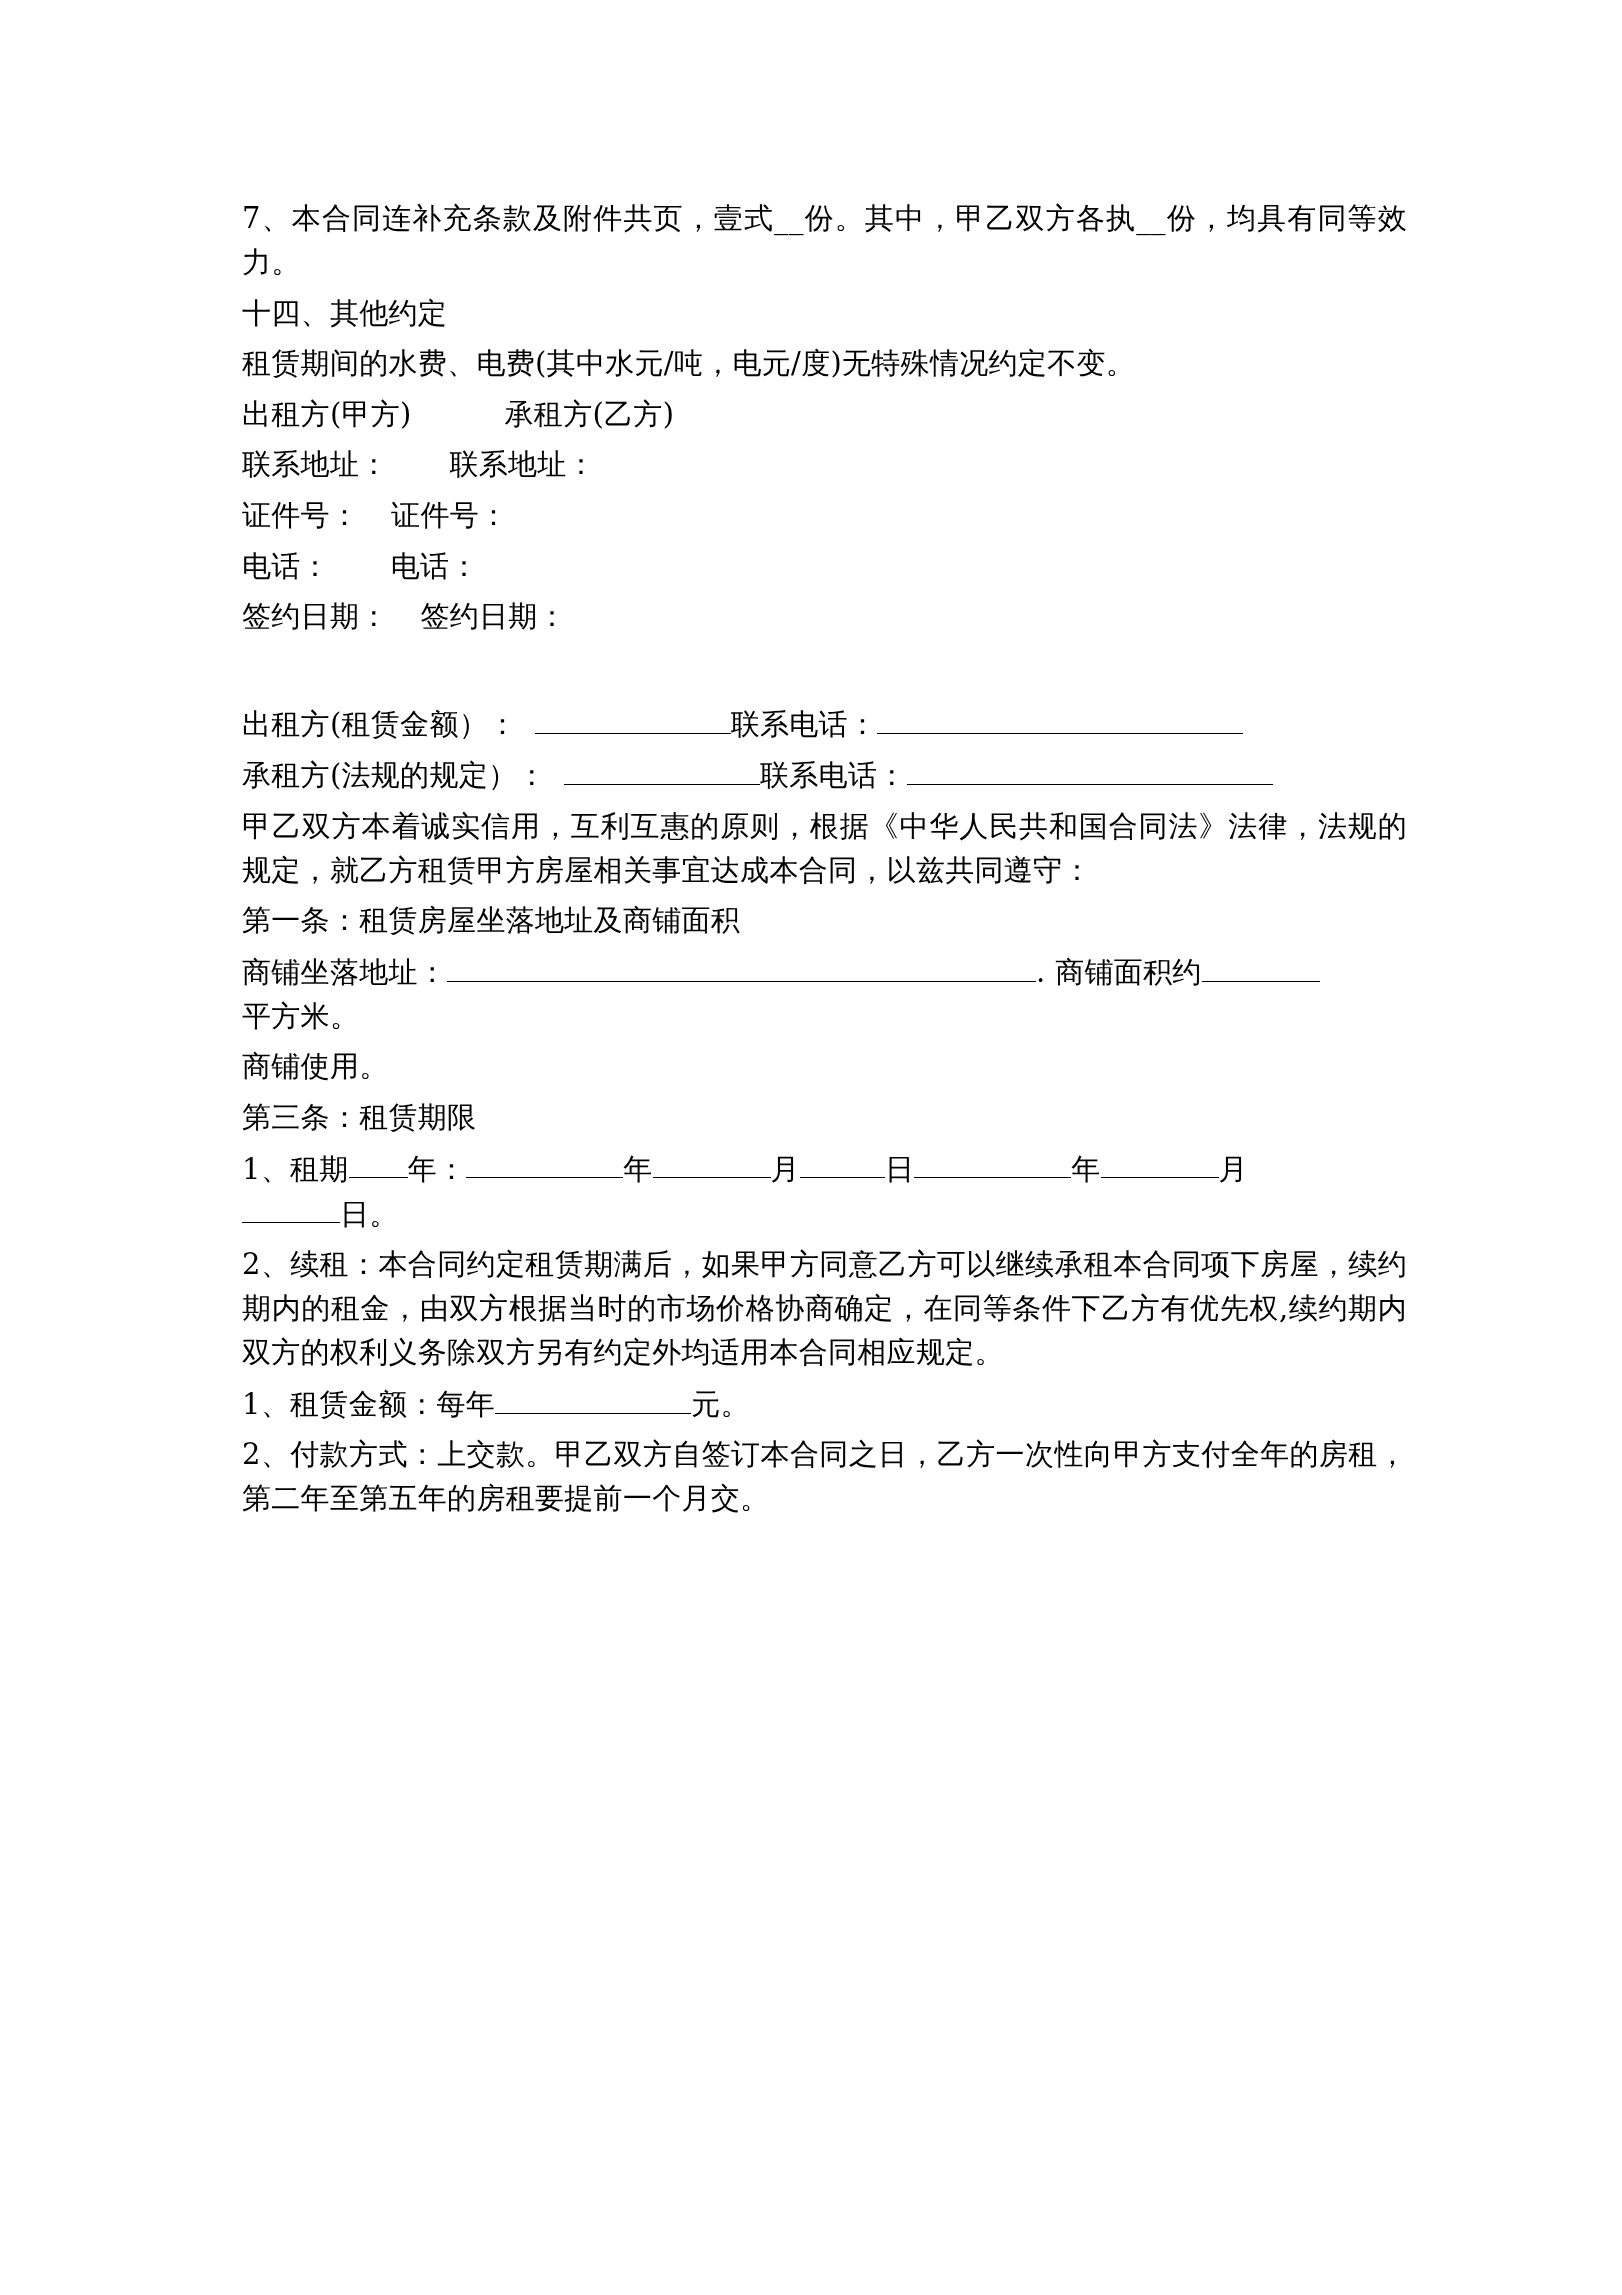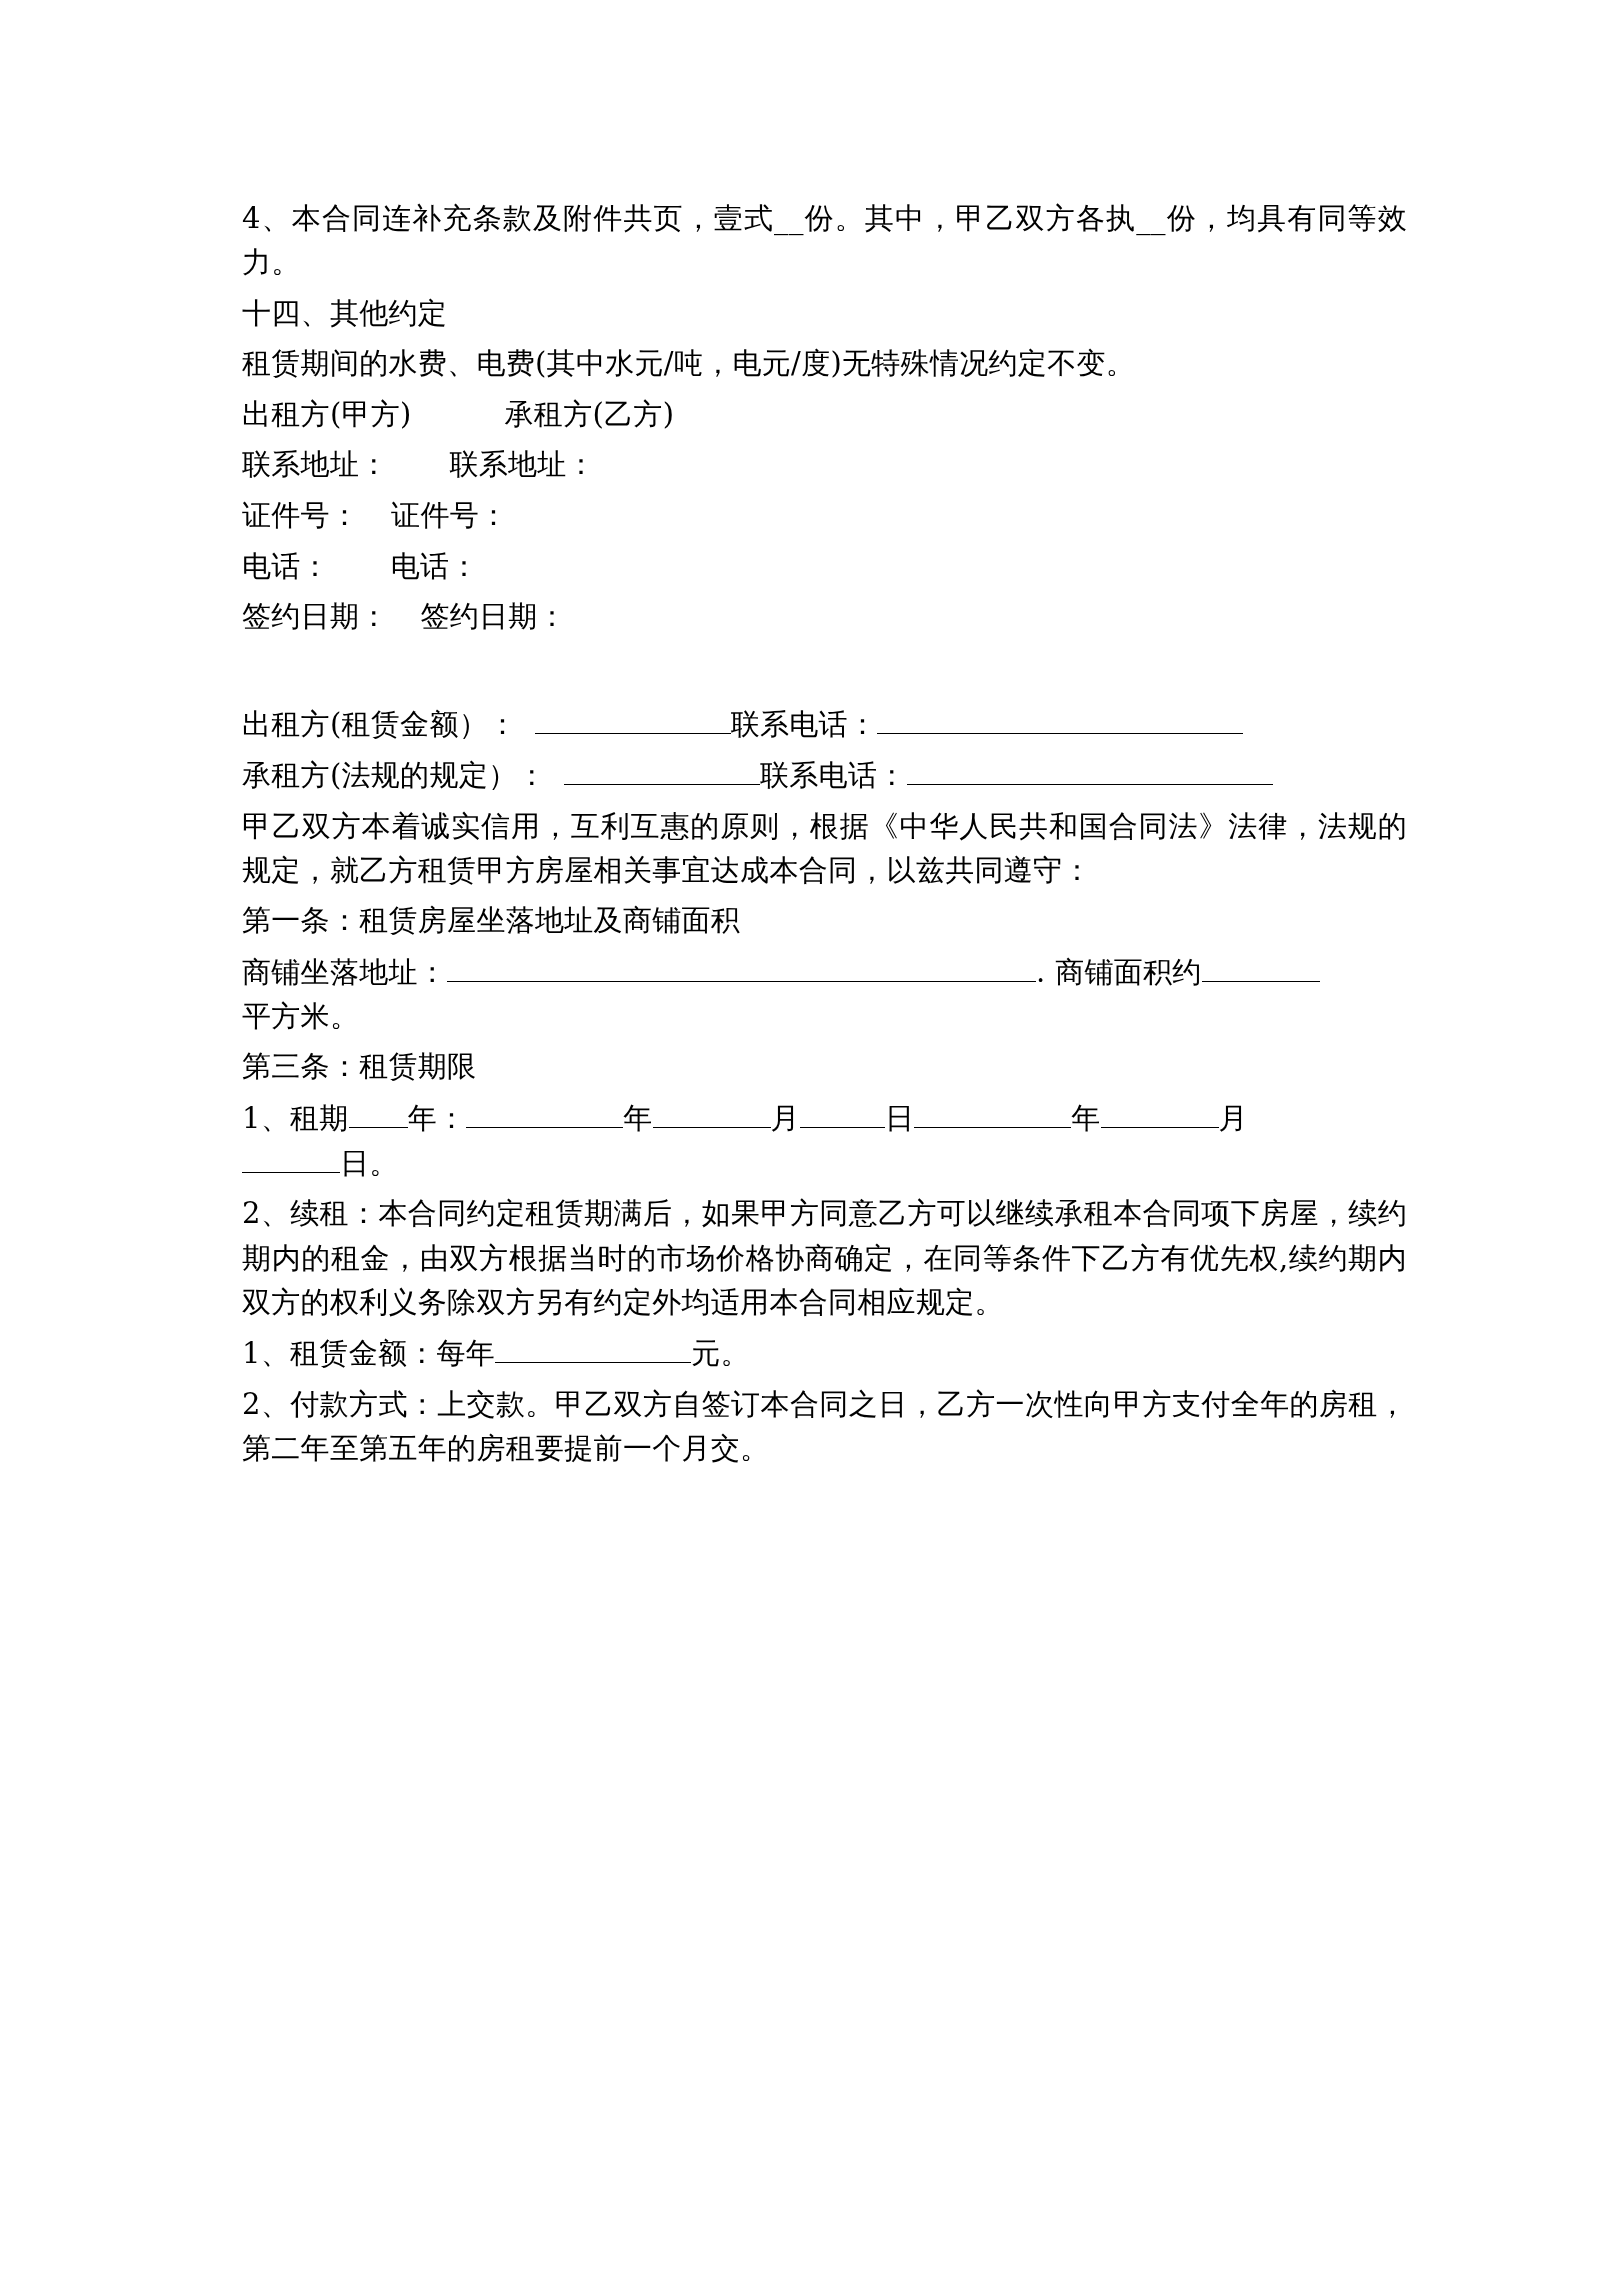--- a/index.html
+++ b/index.html
@@ -50,21 +50,21 @@
   .sp-2 { display: inline-block; width: 2.1em; }
   .sp-1 { display: inline-block; width: 1.1em; }
   .sp-05 { display: inline-block; width: 0.6em; }
 </style>
 </head>
 <body>
 
 <div class="page">
   <div class="doc">
 
-    <p>4、本合同连补充条款及附件共页，壹式__份。其中，甲乙双方各执__份，均具有同等效力。</p>
+    <p>7、本合同连补充条款及附件共页，壹式__份。其中，甲乙双方各执__份，均具有同等效力。</p>
 
     <p>十四、其他约定</p>
 
     <p>租赁期间的水费、电费(其中水元/吨，电元/度)无特殊情况约定不变。</p>
 
     <p>
       <span>出租方(甲方)</span><span class="sp-3"></span><span>承租方(乙方)</span>
     </p>
 
     <p>
@@ -96,20 +96,21 @@
     <p>甲乙双方本着诚实信用，互利互惠的原则，根据《中华人民共和国合同法》法律，法规的规定，就乙方租赁甲方房屋相关事宜达成本合同，以兹共同遵守：</p>
 
     <p>第一条：租赁房屋坐落地址及商铺面积</p>
 
     <p>
       <span>商铺坐落地址：</span><span class="blank b-900"></span><span>. 商铺面积约</span><span class="blank b-180"></span><br>
       <span>平方米。</span>
     </p>
 
 
+    <p>商铺使用。</p>
 
     <p>第三条：租赁期限</p>
 
     <p>
       <span>1、租期</span><span class="blank b-90"></span><span>年：</span><span class="blank b-240"></span><span>年</span><span class="blank b-180"></span><span>月</span><span class="blank b-130"></span><span>日</span><span class="blank b-240"></span><span>年</span><span class="blank b-180"></span><span>月</span><br>
       <span class="blank b-150"></span><span>日。</span>
     </p>
 
     <p>2、续租：本合同约定租赁期满后，如果甲方同意乙方可以继续承租本合同项下房屋，续约期内的租金，由双方根据当时的市场价格协商确定，在同等条件下乙方有优先权,续约期内双方的权利义务除双方另有约定外均适用本合同相应规定。</p>
 

